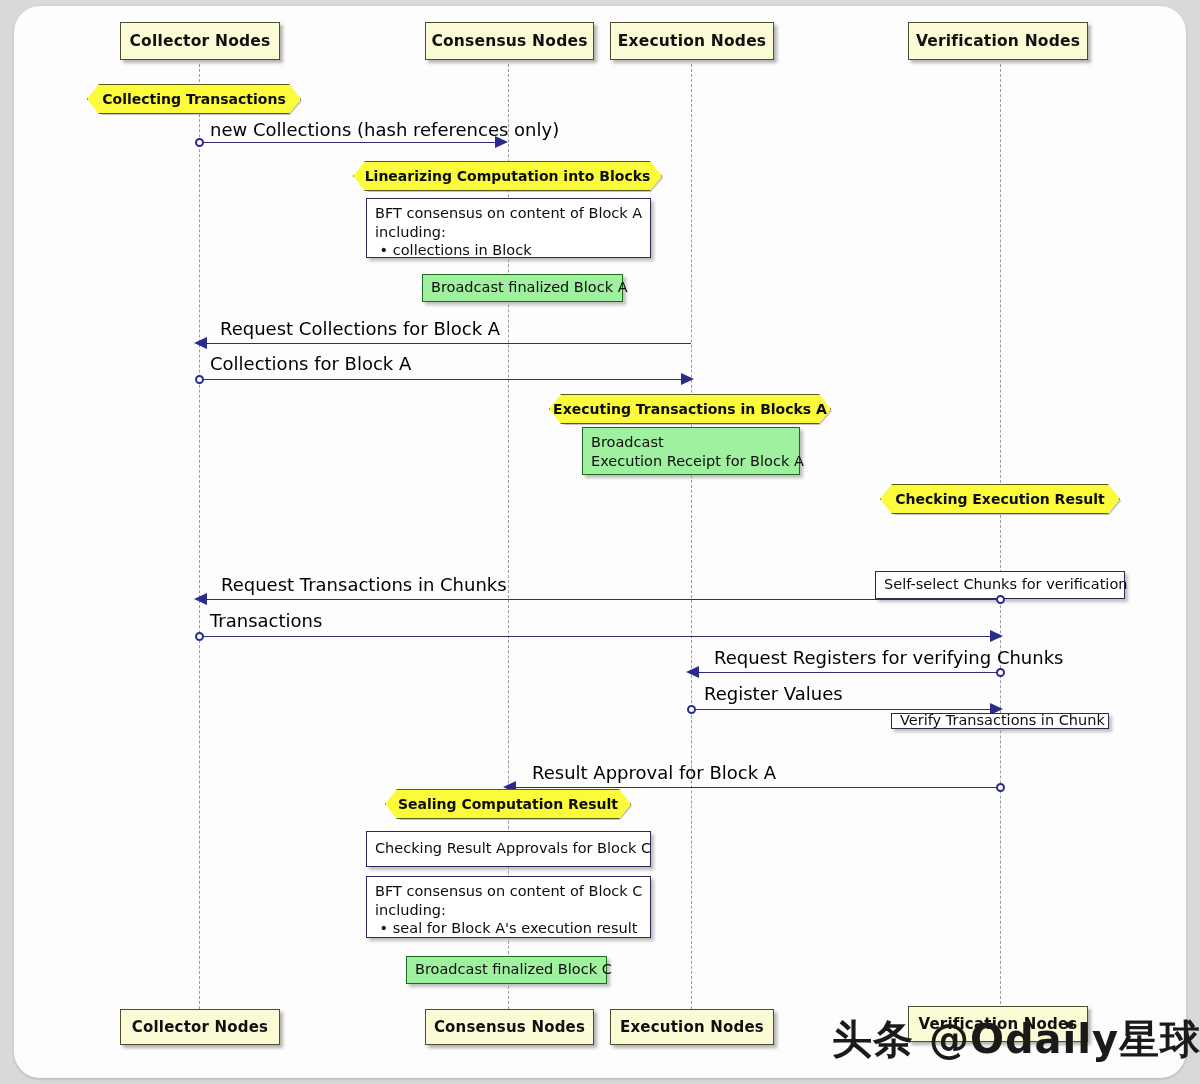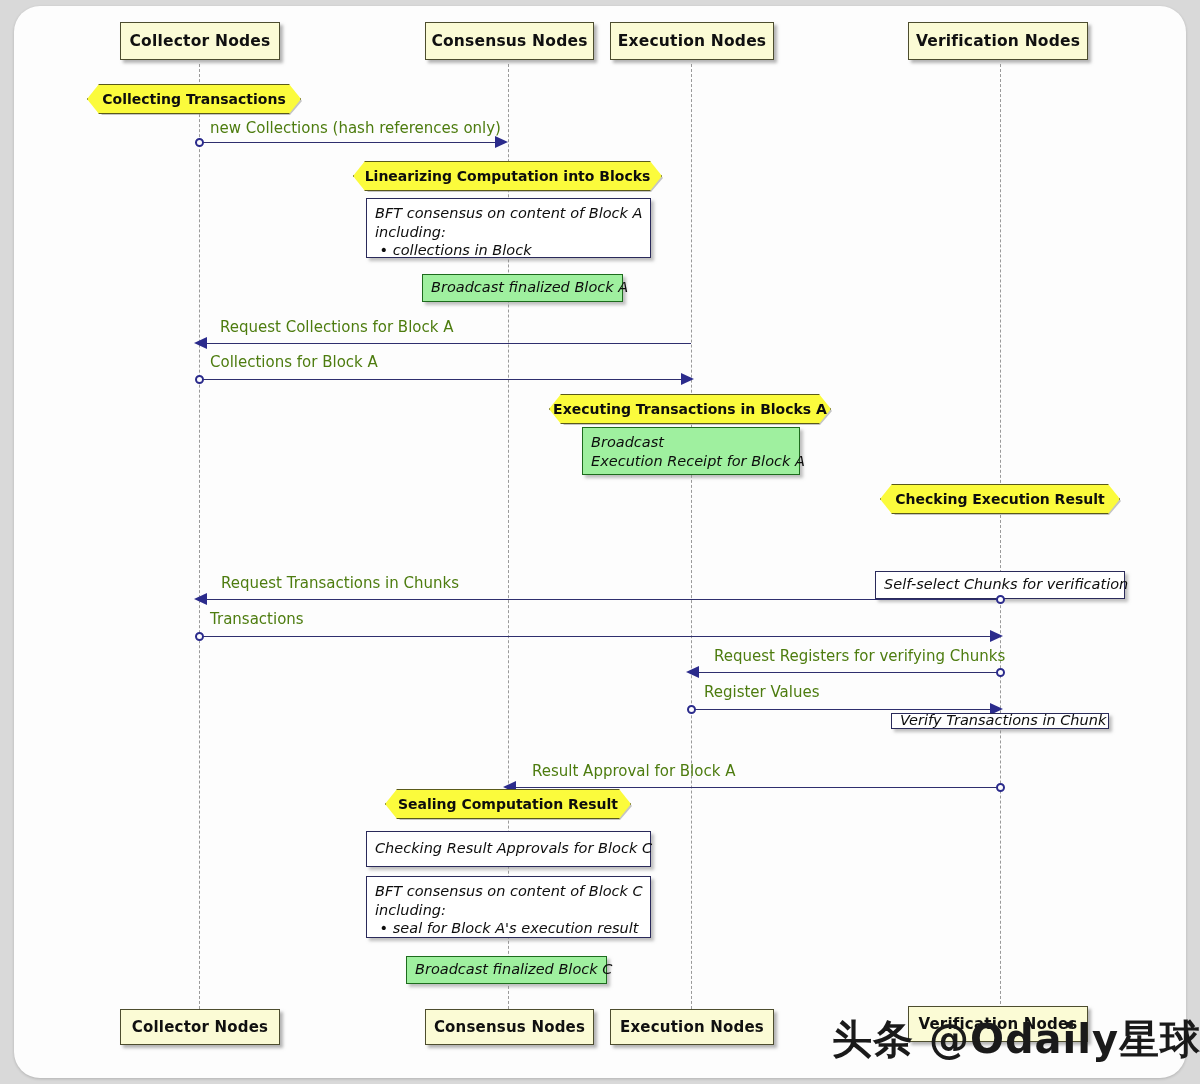--- a/index.html
+++ b/index.html
@@ -56,30 +56,29 @@
   
   .note{
     position:absolute;
     background:#ffffff;border:1px solid #2a2a5a;
     box-shadow:3px 3px 3px rgba(140,140,140,.55);
     font-size:14.5px;color:#0d0d0d;
     padding:5px 8px 6px 8px;
     line-height:1.28;
     white-space:pre;
     box-sizing:border-box;
-    font-style:italic;
   }
   .note.green{background:#9ff09f;border:1px solid #1d6b1d;}
 
   
   .msgline{
     position:absolute;height:0;border-top:1px solid #2f2f6e;
   }
   .msglabel{
-    position:absolute;font-size:15px;color:#4d7c0f;white-space:nowrap;
+    position:absolute;font-size:18px;color:#000000;white-space:nowrap;
   }
   .arrowhead{position:absolute;width:0;height:0;}
   .arrowhead.right{
     border-top:6px solid transparent;border-bottom:6px solid transparent;
     border-left:13px solid #2b2b8c;
   }
   .arrowhead.left{
     border-top:6px solid transparent;border-bottom:6px solid transparent;
     border-right:13px solid #2b2b8c;
   }

